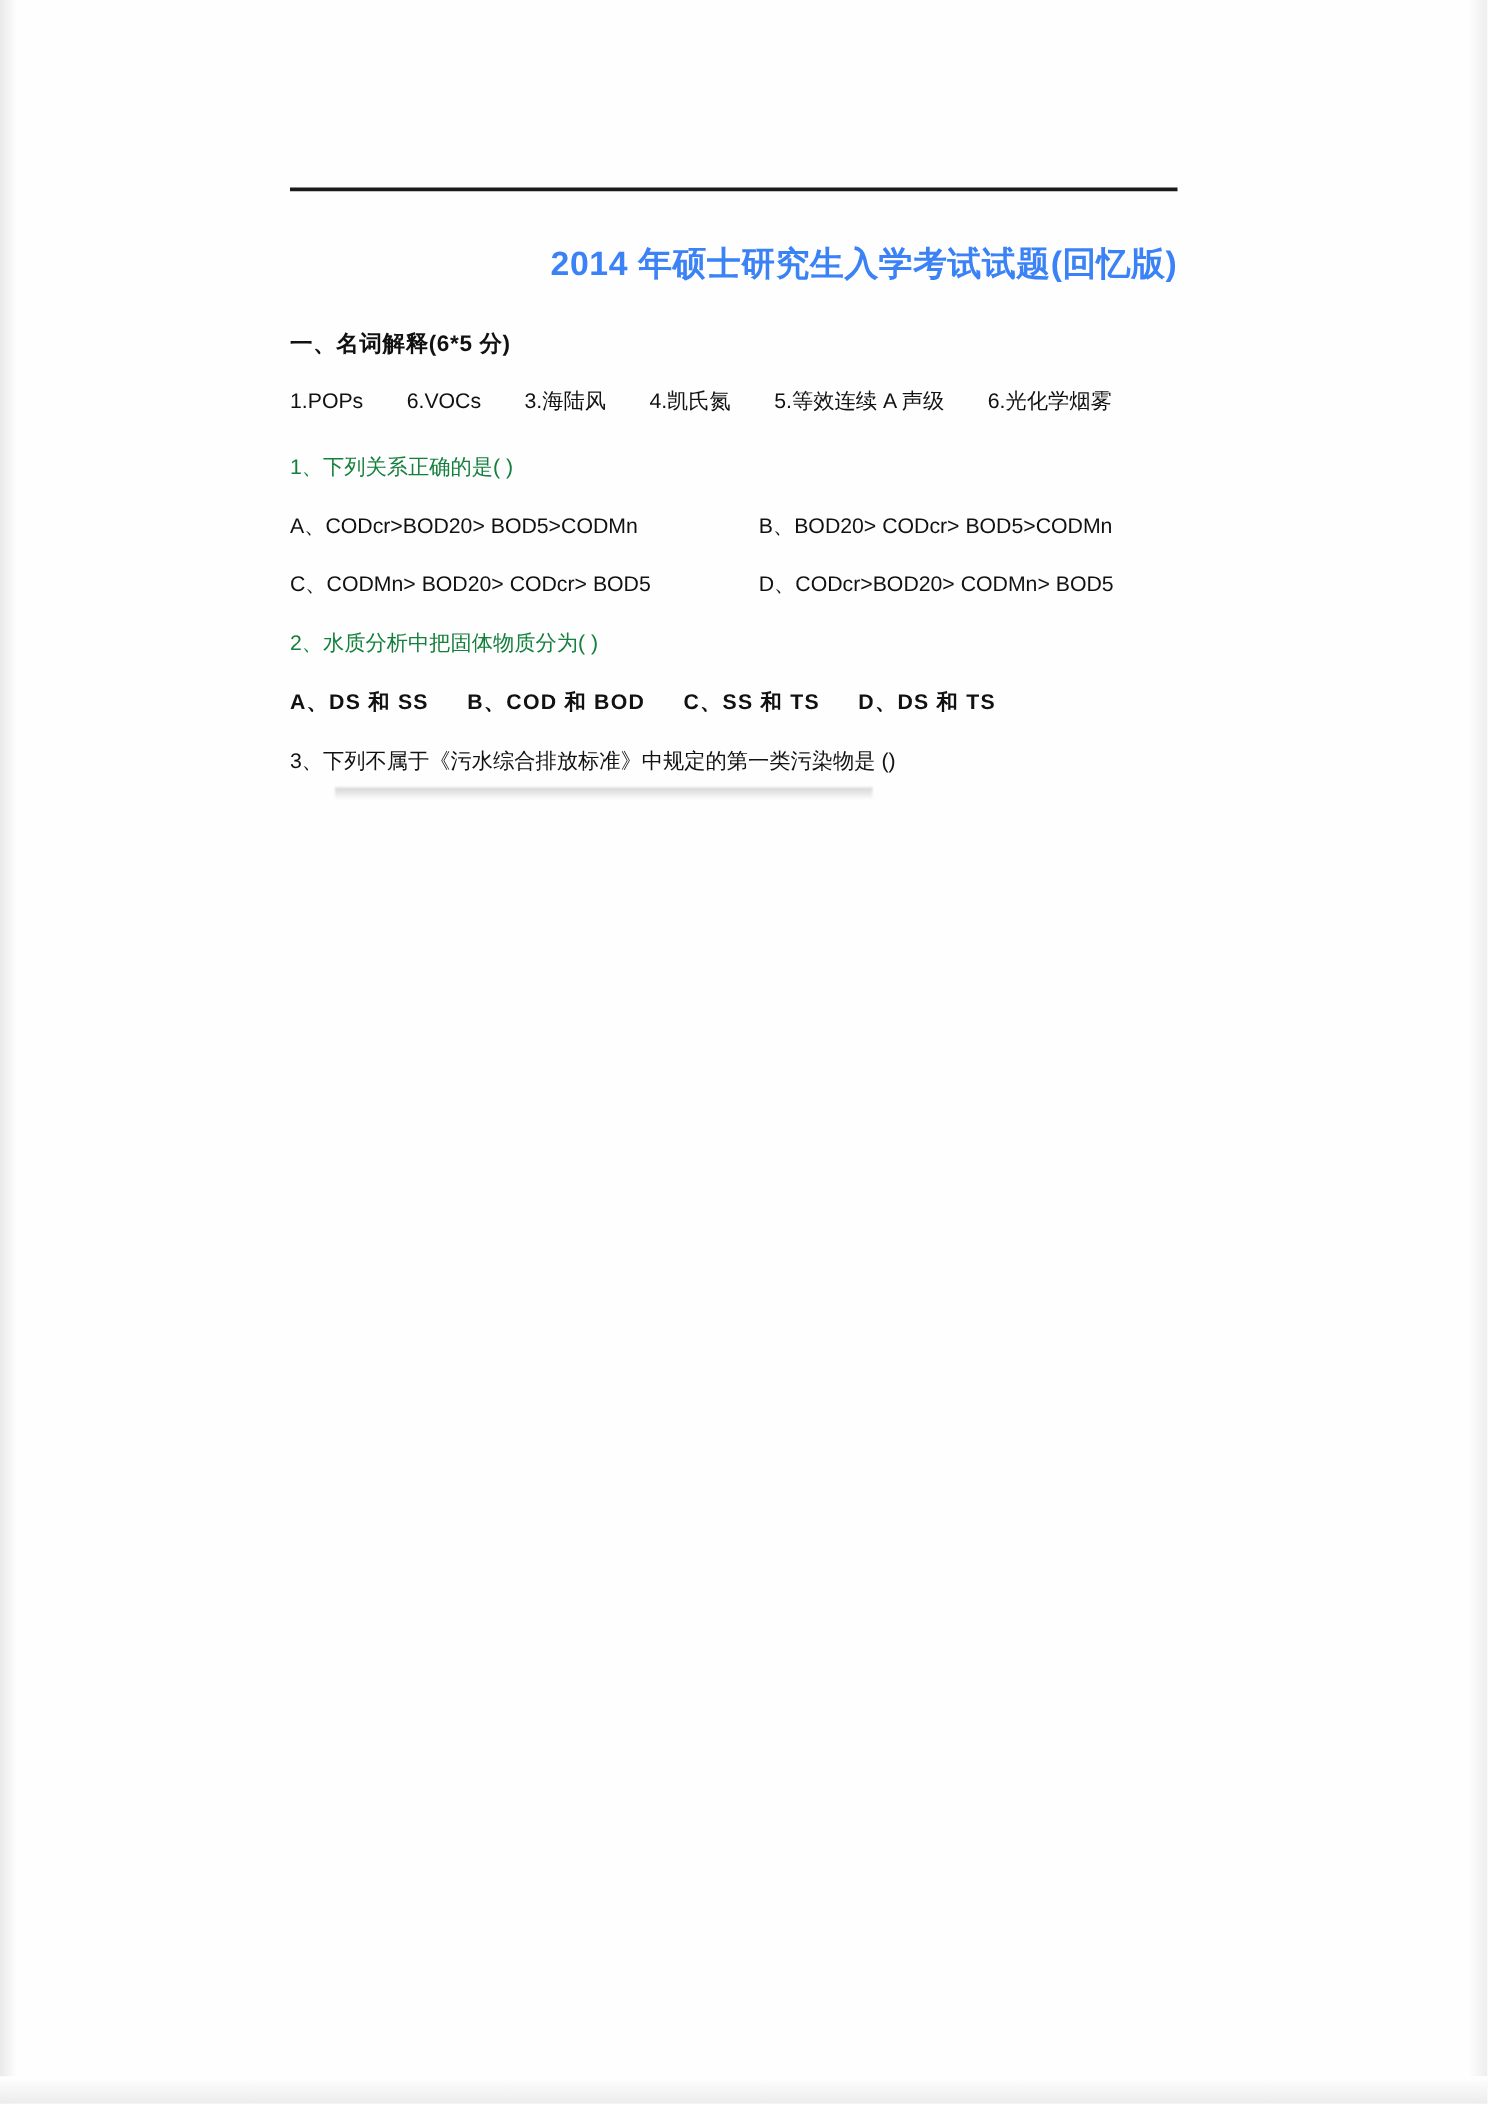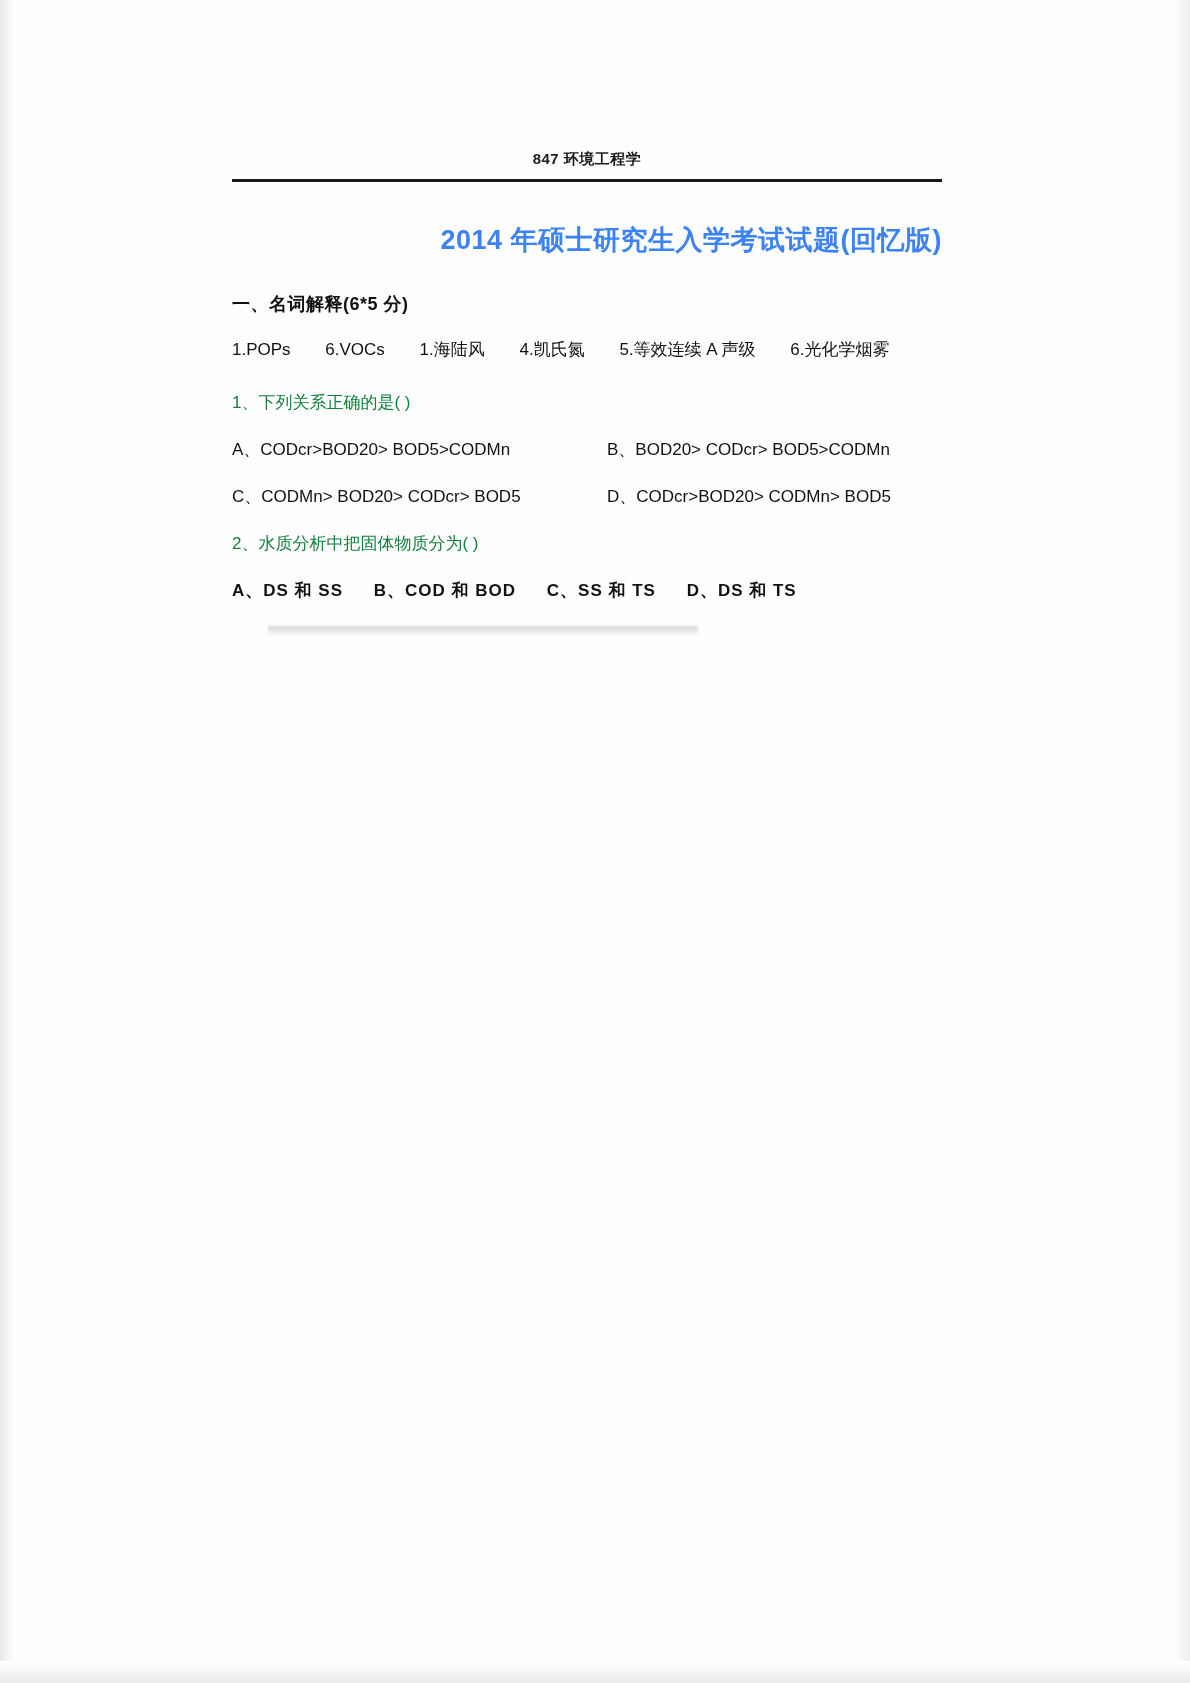--- a/index.html
+++ b/index.html
@@ -141,30 +141,29 @@
 </head>
 <body>
 
 <div class="page">
   <div class="scan-edge-left"></div>
   <div class="scan-edge-right"></div>
   <div class="scan-edge-bottom"></div>
 
   <div class="content">
 
-    <div class="running-head">847 环境工程学</div>
     <div class="head-rule"></div>
 
     <div class="doc-title">2014 年硕士研究生入学考试试题(回忆版)</div>
 
     <div class="section-heading">一、名词解释(6*5 分)</div>
     <div class="terms-line">
       <span class="term">1.POPs</span>
       <span class="term">6.VOCs</span>
-      <span class="term">1.海陆风</span>
+      <span class="term">3.海陆风</span>
       <span class="term">4.凯氏氮</span>
       <span class="term">5.等效连续 A 声级</span>
       <span class="term">6.光化学烟雾</span>
     </div>
 
 
     <div class="question">1、下列关系正确的是(   )</div>
     <div class="options-row two-col">
       <span class="opt">A、CODcr&gt;BOD20&gt; BOD5&gt;CODMn</span>
       <span class="opt">B、BOD20&gt; CODcr&gt; BOD5&gt;CODMn</span>
@@ -175,16 +174,17 @@
     </div>
 
     <div class="question">2、水质分析中把固体物质分为(   )</div>
     <div class="inline-opts">
       <span class="opt">A、DS 和 SS</span>
       <span class="opt">B、COD 和 BOD</span>
       <span class="opt">C、SS 和 TS</span>
       <span class="opt">D、DS 和 TS</span>
     </div>
 
+    <div class="q3">3、下列不属于《污水综合排放标准》中规定的第一类污染物是 ()</div>
     <div class="smudge"></div>
 
   </div>
 </div>
 
 </body></html>

